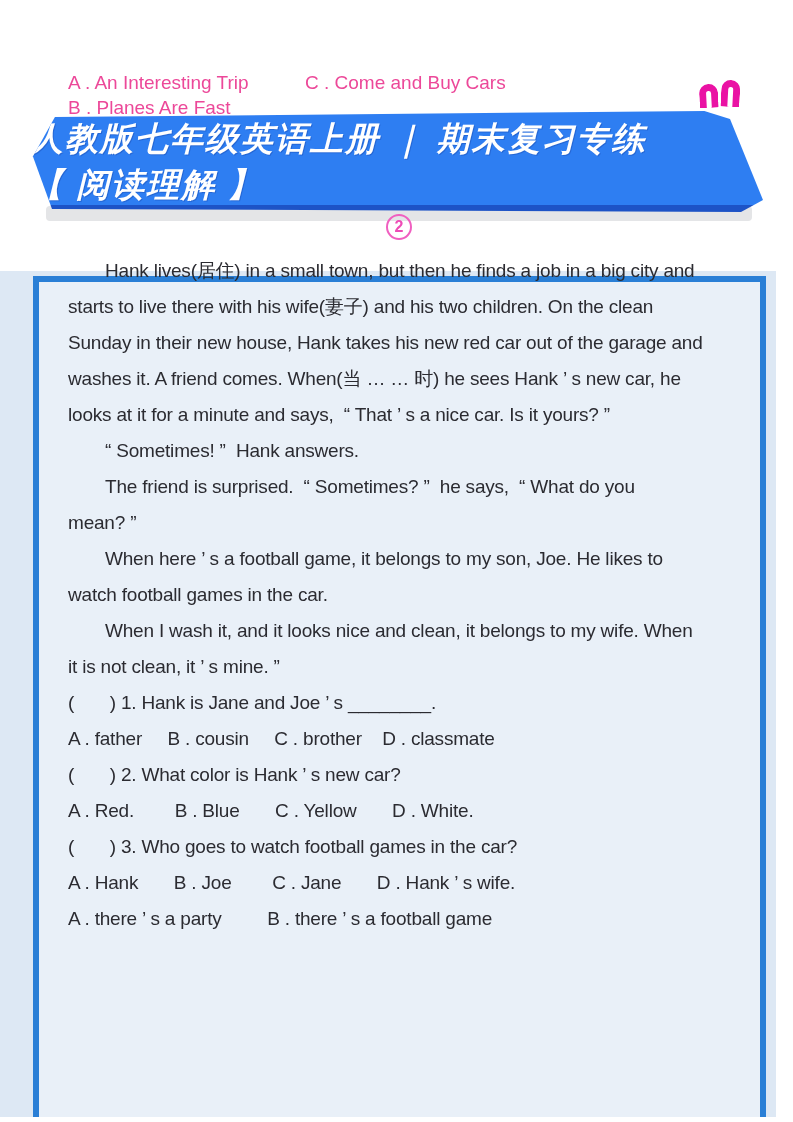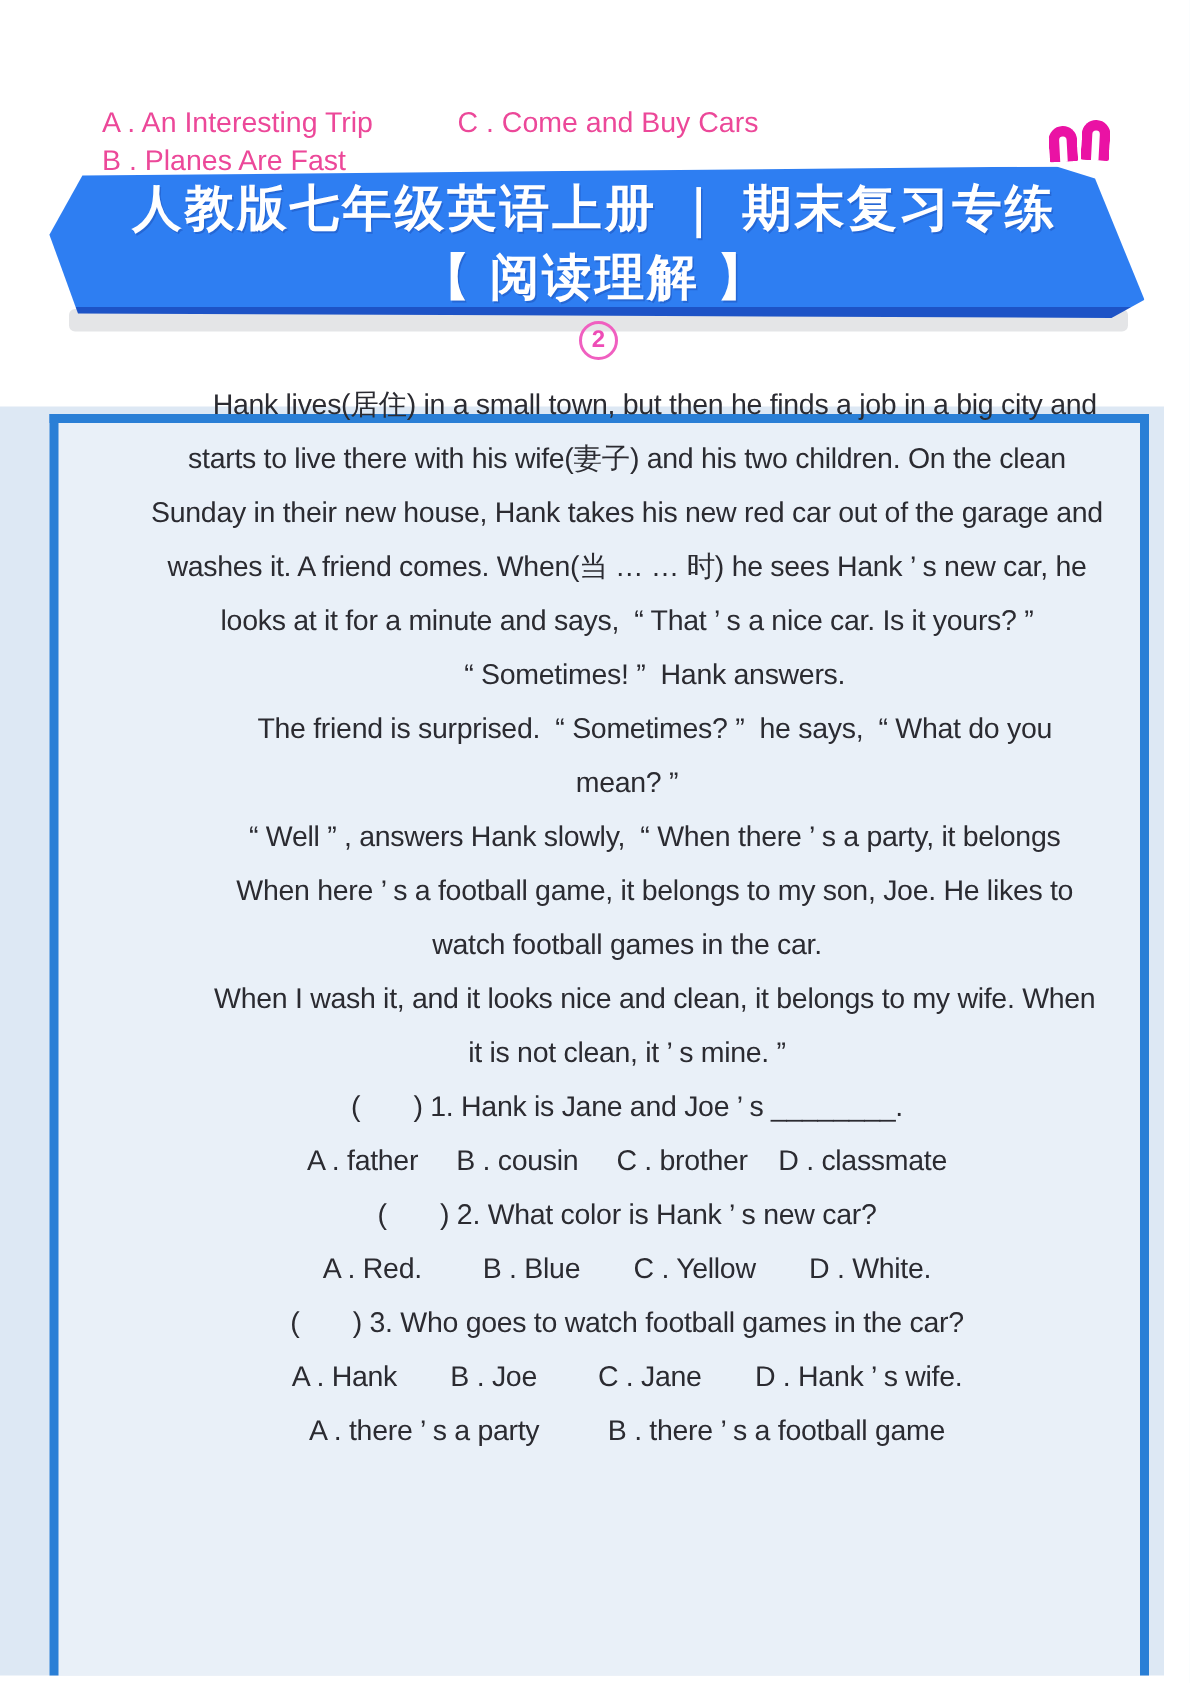--- a/index.html
+++ b/index.html
@@ -52,23 +52,23 @@
   }
   .banner {
     position: absolute;
     left: 30px; top: 111px;
     width: 733px; height: 101px;
     background: linear-gradient(180deg, #2e7ef2 0%, #2e7ef2 93%, #1d53c6 93%, #1d53c6 100%);
     clip-path: polygon(3.4% 6%, 92% 0%, 95.5% 8%, 100% 88%, 97% 100%, 3% 97%, 0.4% 45%);
     z-index: 3;
     display: flex;
     flex-direction: column;
-    align-items: center;
     justify-content: center;
     gap: 4px;
+    font-style: italic;
   }
   .banner-line {
     color: #ffffff;
     font-weight: 700;
     font-size: 33px;
     letter-spacing: 2px;
     line-height: 1.25;
     text-shadow: 1px 1px 0 rgba(20,60,160,.35);
     white-space: pre;
   }
@@ -107,21 +107,20 @@
   }
 
   
   .text-col {
     position: absolute;
     left: 68px; top: 253px;
     width: 700px;
     z-index: 5;
     font-size: 19px;
     color: #2b2b31;
-    text-align: center;
   }
   .line {
     height: 36px;
     line-height: 36px;
     white-space: pre;
     letter-spacing: -0.2px;
   }
   .line.indent { padding-left: 37px; }
 </style>
 </head>
@@ -152,21 +151,20 @@
 
   <div class="text-col">
     <div class="line indent">Hank lives(居住) in a small town, but then he finds a job in a big city and</div>
     <div class="line">starts to live there with his wife(妻子) and his two children. On the clean</div>
     <div class="line">Sunday in their new house, Hank takes his new red car out of the garage and</div>
     <div class="line">washes it. A friend comes. When(当 … … 时) he sees Hank ’ s new car, he</div>
     <div class="line">looks at it for a minute and says,  “ That ’ s a nice car. Is it yours? ”</div>
     <div class="line indent">“ Sometimes! ”  Hank answers.</div>
     <div class="line indent">The friend is surprised.  “ Sometimes? ”  he says,  “ What do you</div>
     <div class="line">mean? ”</div>
-    <div class="line indent">“ Well ” , answers Hank slowly,  “ When there ’ s a party, it belongs</div>
     <div class="line indent">When here ’ s a football game, it belongs to my son, Joe. He likes to</div>
     <div class="line">watch football games in the car.</div>
     <div class="line indent">When I wash it, and it looks nice and clean, it belongs to my wife. When</div>
     <div class="line">it is not clean, it ’ s mine. ”</div>
 
     <div class="line">(       ) 1. Hank is Jane and Joe ’ s ________.</div>
     <div class="line">A . father     B . cousin     C . brother    D . classmate</div>
     <div class="line">(       ) 2. What color is Hank ’ s new car?</div>
     <div class="line">A . Red.        B . Blue       C . Yellow       D . White.</div>
     <div class="line">(       ) 3. Who goes to watch football games in the car?</div>

